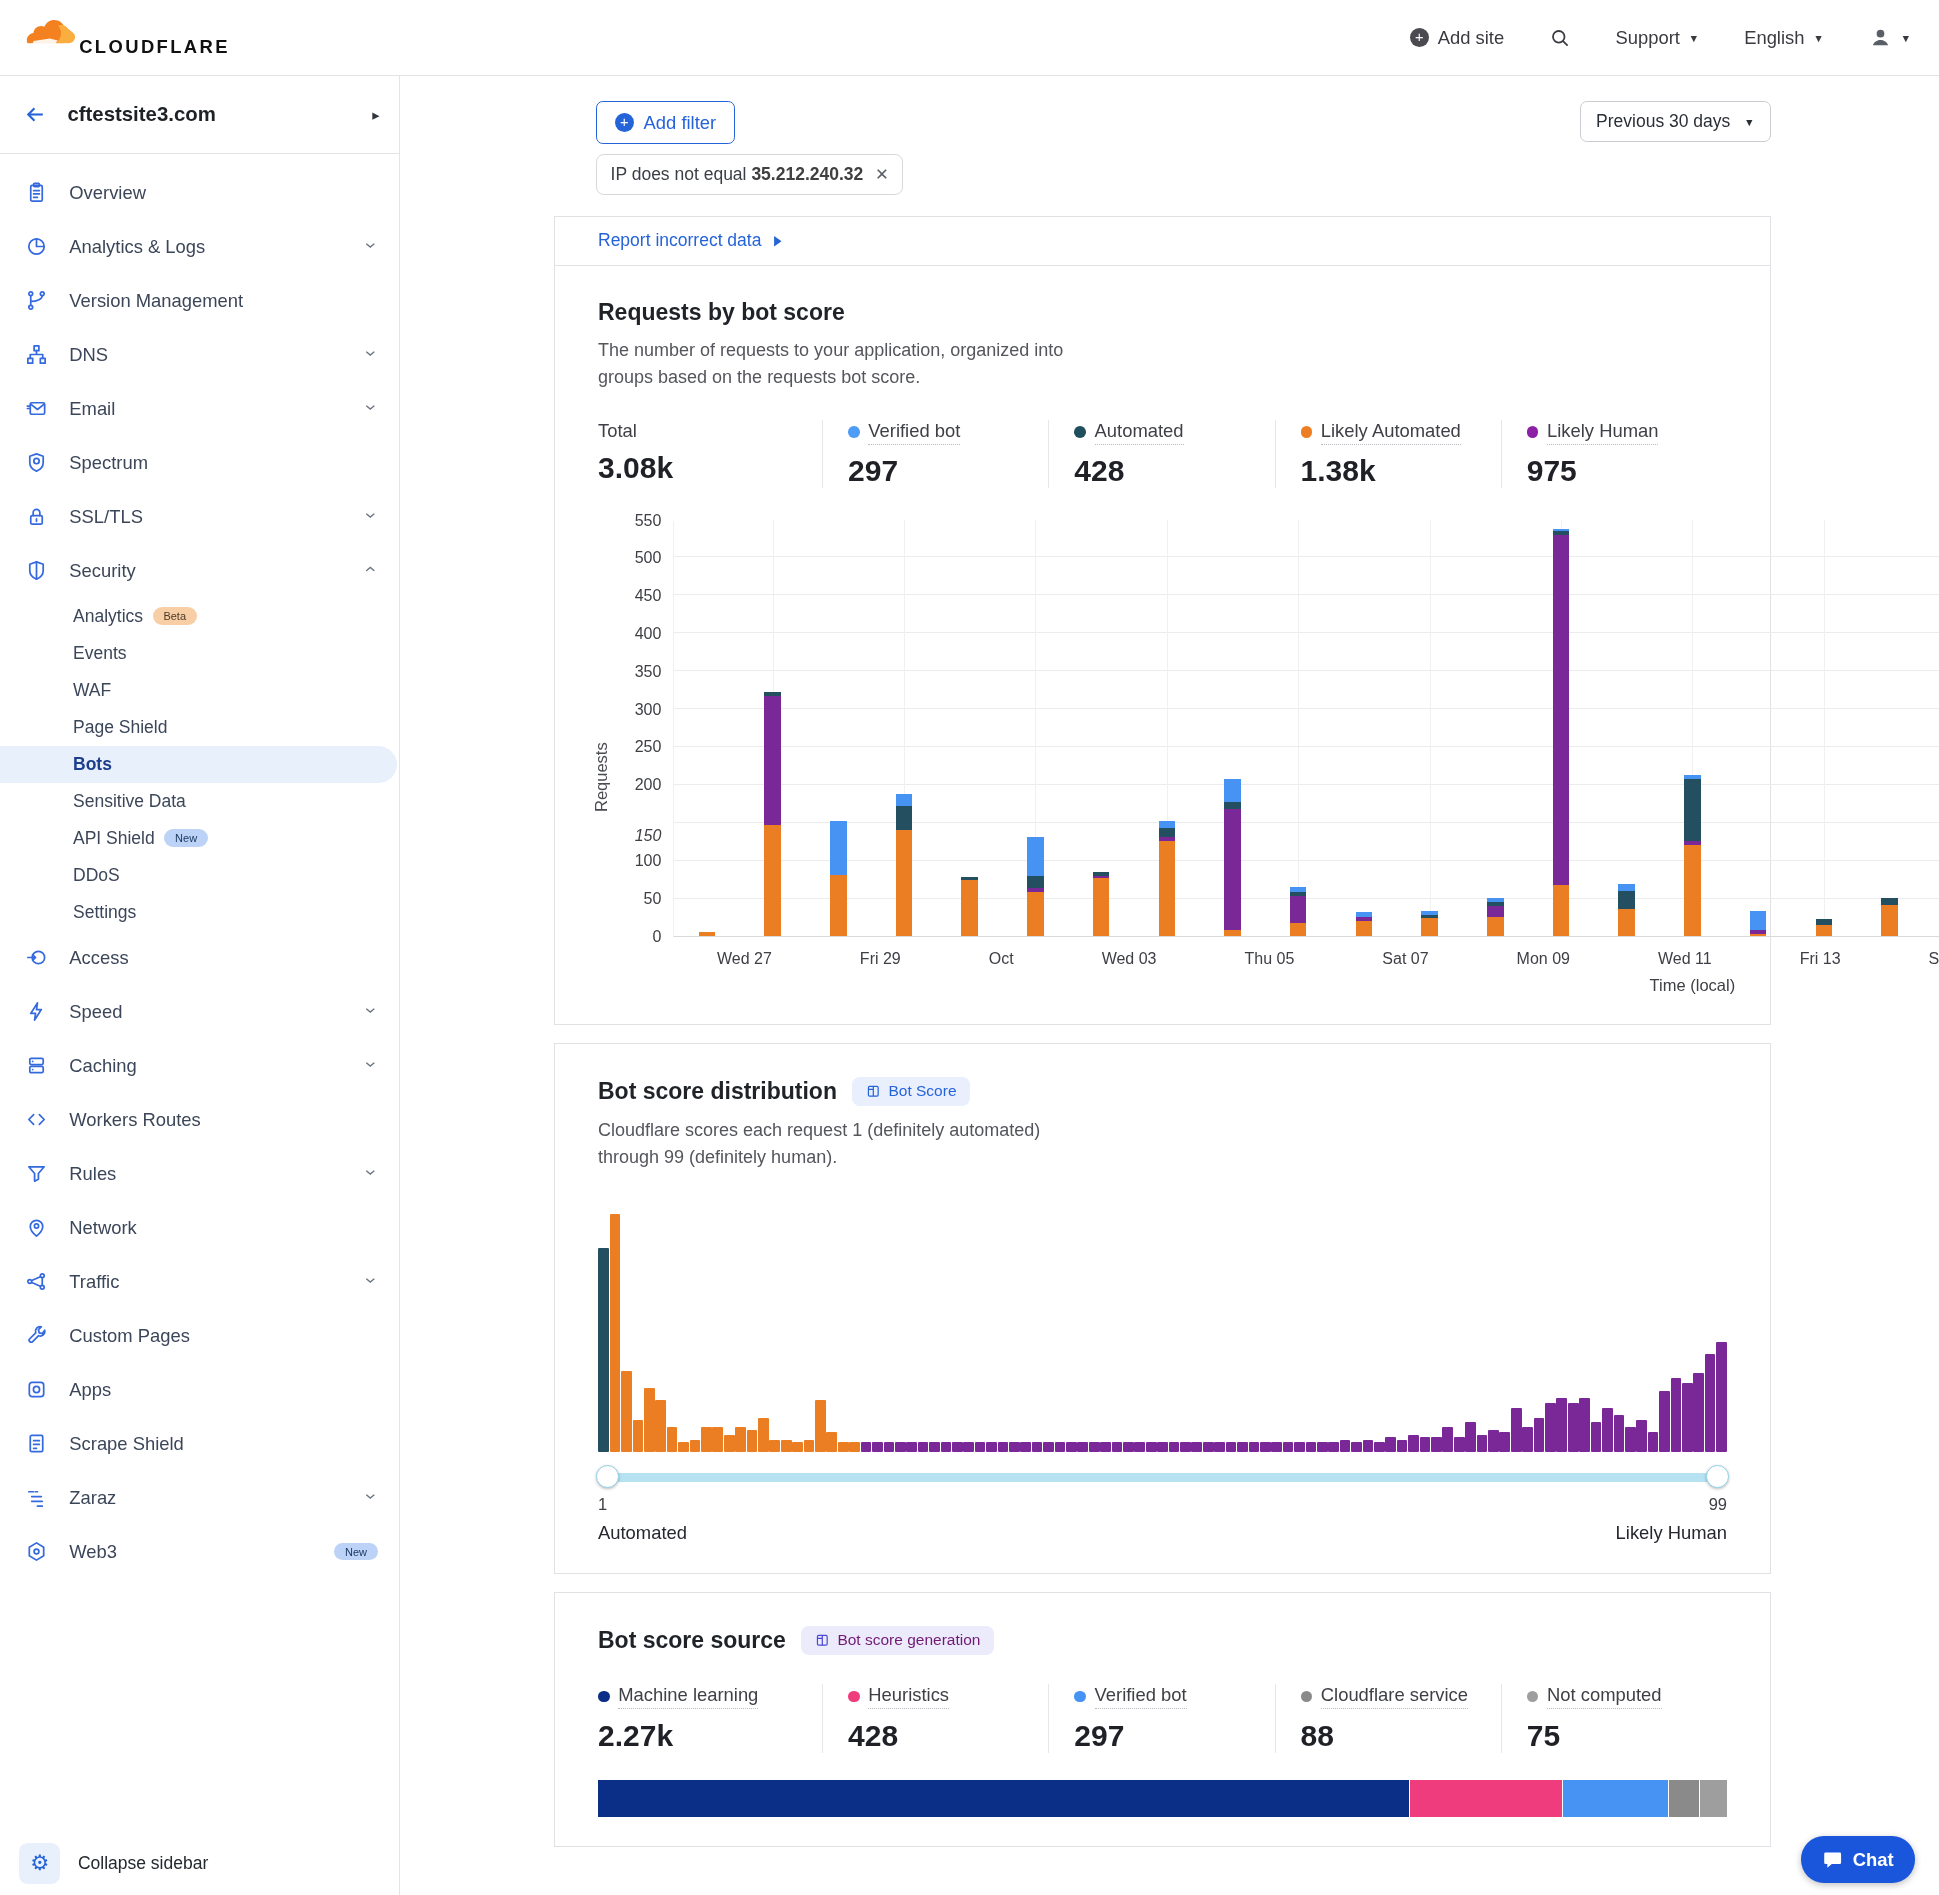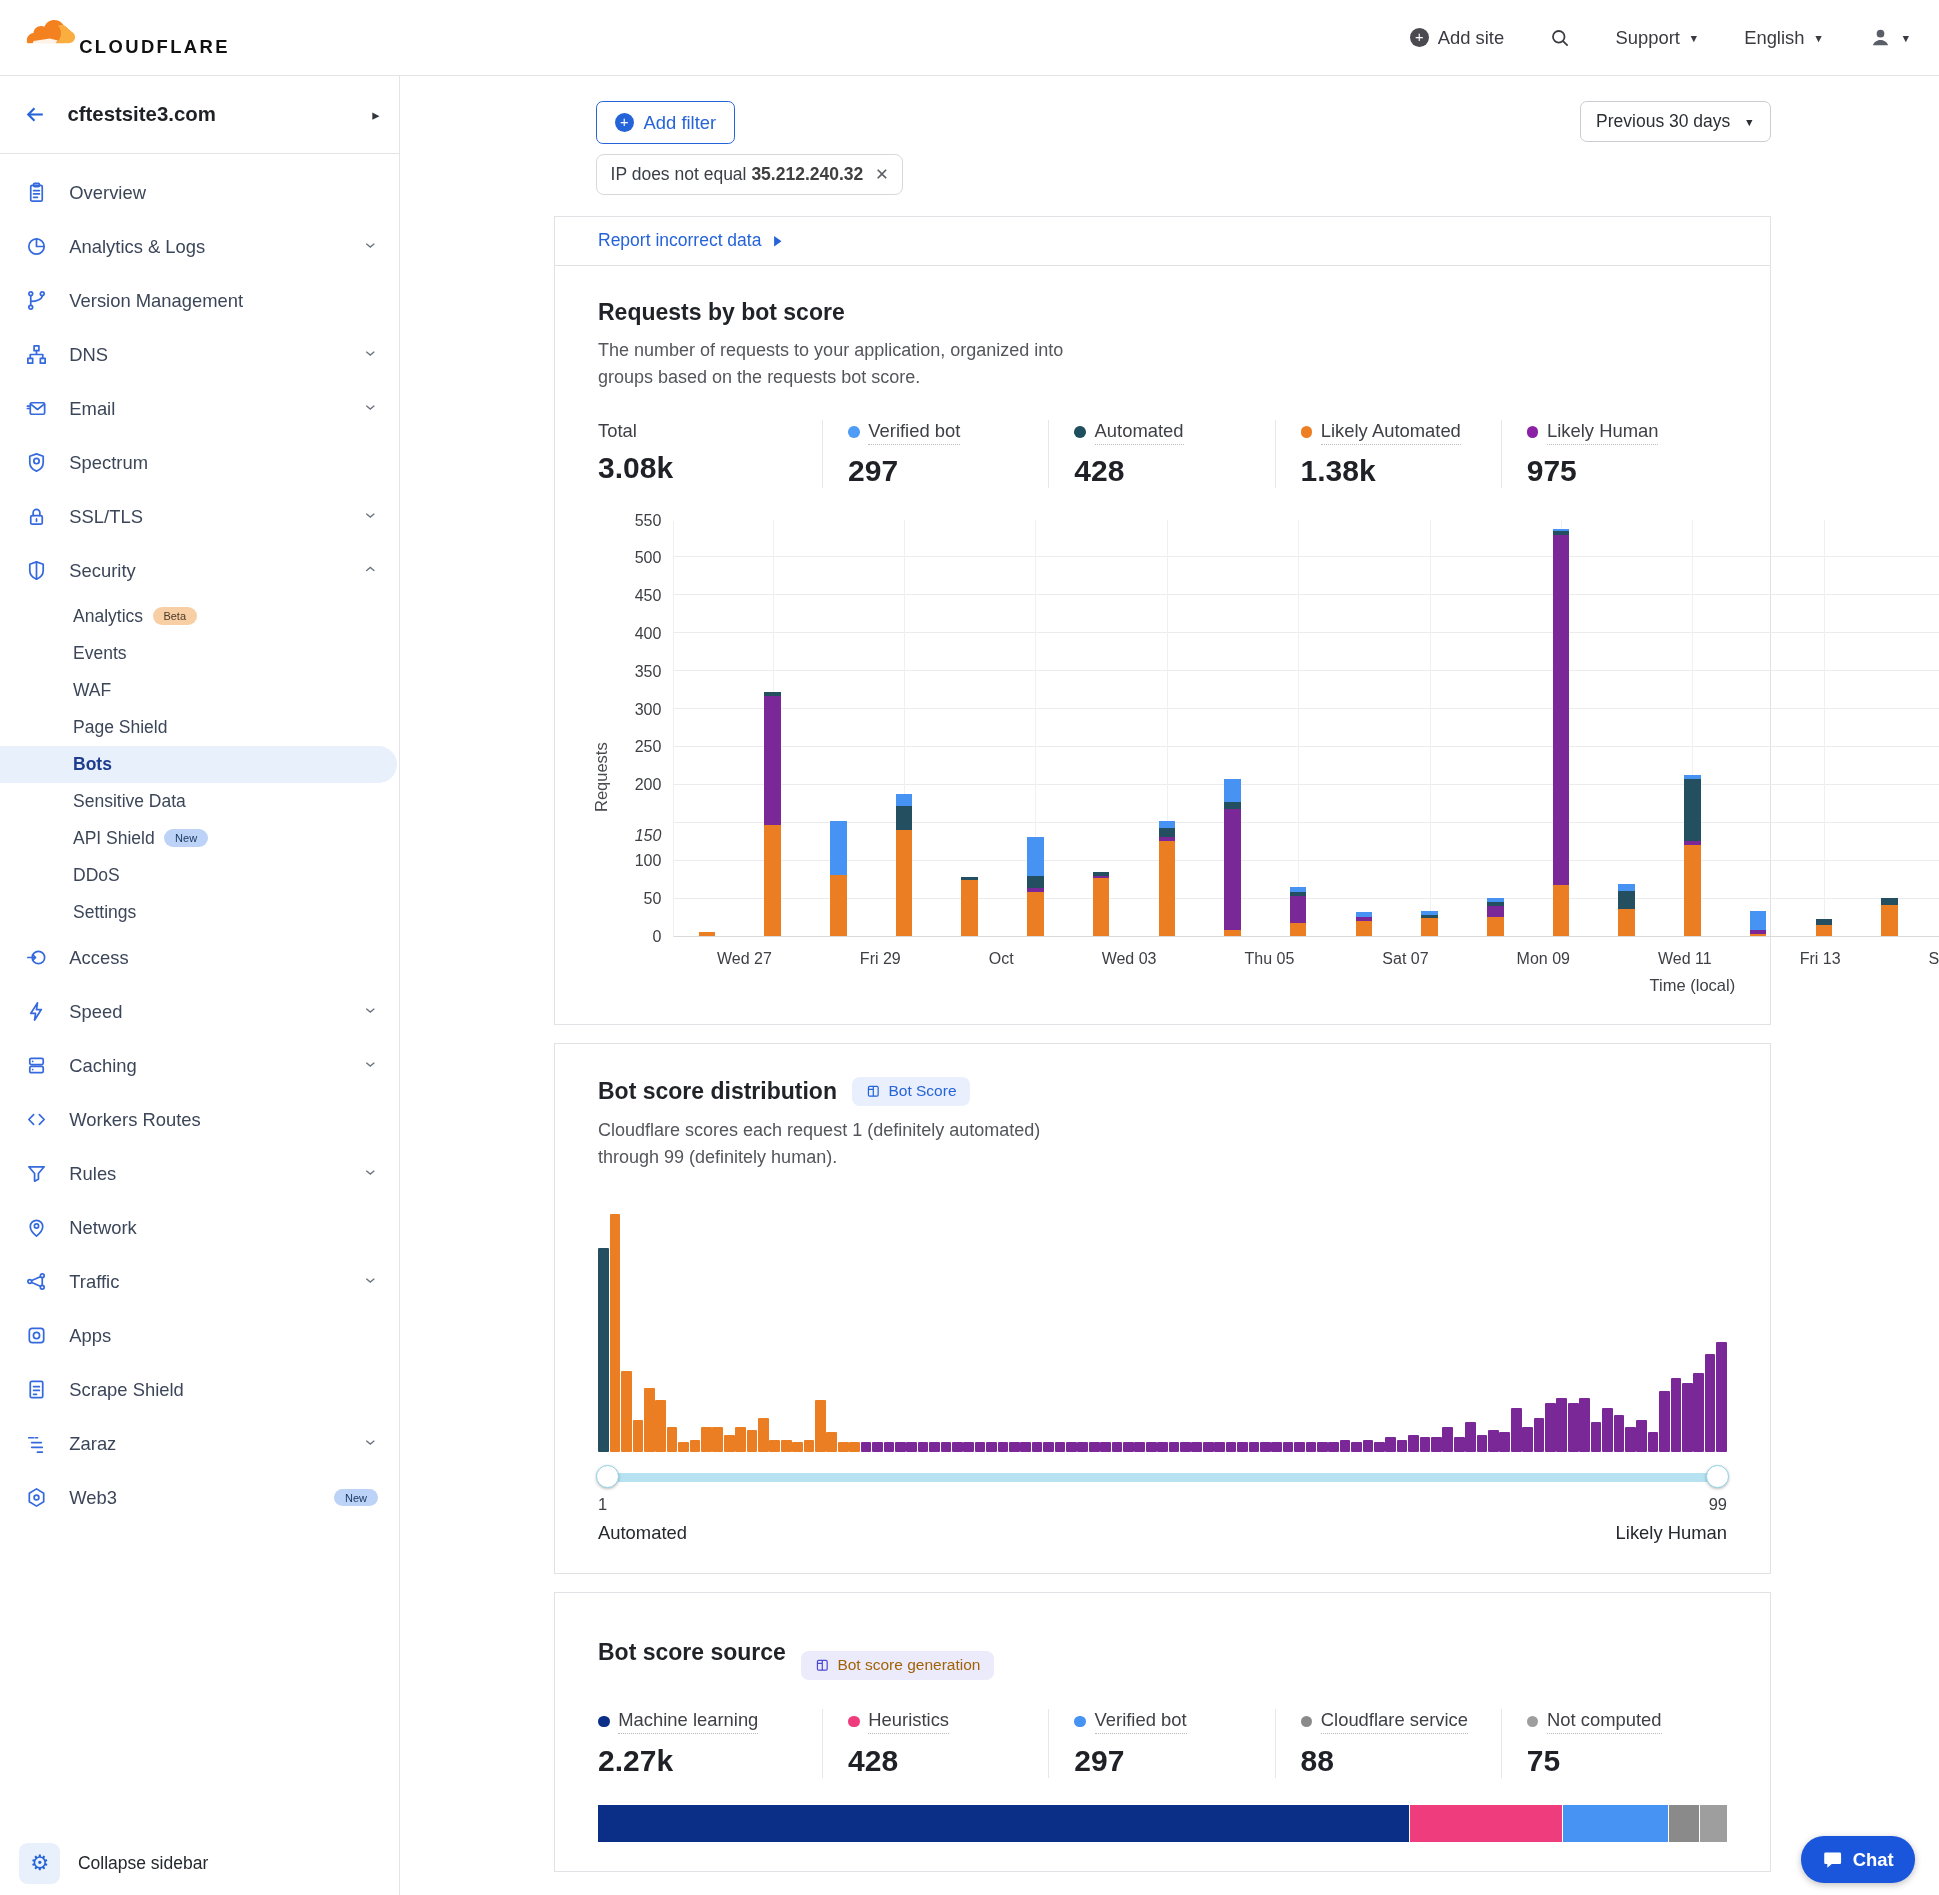--- a/index.html
+++ b/index.html
@@ -61,21 +61,21 @@
   .range-sel .caret { color:#2B2F36; }
 
   .card { margin:0 169px 17.5px 154px; border:1px solid #E1E2E5; background:#fff; }
   .report-row { height:49px; display:flex; align-items:center; gap:9.7px; padding:0 43px;
                 border-bottom:1px solid #E1E2E5; font-size:17.5px; color:#2563D9; cursor:pointer; }
   .card-body { padding:33px 43px 29px 43px; }
   .card-title-row { display:flex; align-items:center; gap:15.5px; }
   h2.ctitle { font-size:23px; font-weight:600; color:#1F2328; }
   .tbadge { display:inline-flex; align-items:center; gap:7.8px; font-size:15.5px; padding:5.8px 13.6px; border-radius:7.8px; }
   .tbadge.blue { background:#E9EFFC; color:#2563D9; }
-  .tbadge.violet { background:#ECEBFB; color:#a16207;margin-top:25px; }
+  .tbadge.violet { background:#ECEBFB; color:#701a75; }
   .cdesc { margin-top:10.7px; font-size:18px; line-height:27px; color:#54565C; }
 
   .stats-row { margin-top:29px; display:flex; }
   .stat { width:243px; padding-right:19.4px; }
   .stat + .stat { border-left:1px solid #E7E7EA; padding-left:25px; }
   .stat-lab { display:flex; align-items:center; gap:8.7px; font-size:18.4px; color:#3F4046; }
   .stat-lab .dot { width:11.6px; height:11.6px; border-radius:50%; flex:none; }
   .stat-lab .txt.dotted { border-bottom:1.9px dotted #B9BBC0; padding-bottom:1.9px; }
   .stat-val { margin-top:9.7px; font-size:30px; font-weight:600; color:#1F2127; }
 
@@ -363,20 +363,28 @@
             </svg>
           </span>
     <span class="nlabel">Traffic</span>
           <span class="nav-caret"><svg width="14.6" height="14.6" viewBox="0 0 24 24" fill="none" stroke="#6B7280" stroke-width="2.2" stroke-linecap="round">
               <path d="M6 10l6 5 6-5"></path>
             </svg></span>
         </div>
         <div class="nav-item">
           <span class="nicon">
             <svg width="23" height="23" viewBox="0 0 24 24" fill="none" stroke="#3569DE" stroke-width="1.8" stroke-linecap="round" stroke-linejoin="round">
+              <path d="M20.5 6.5a4.8 4.8 0 01-6.3 5.7L8 18.4a2.1 2.1 0 11-3-3l6.2-6.2a4.8 4.8 0 015.7-6.3L14 5.8l.8 3.4 3.4.8z"></path>
+            </svg>
+          </span>
+    <span class="nlabel">Custom Pages</span>
+        </div>
+        <div class="nav-item">
+          <span class="nicon">
+            <svg width="23" height="23" viewBox="0 0 24 24" fill="none" stroke="#3569DE" stroke-width="1.8" stroke-linecap="round" stroke-linejoin="round">
               <rect x="4.5" y="4.5" width="15" height="15" rx="3"></rect>
               <circle cx="12" cy="12" r="3.2"></circle>
             </svg>
           </span>
     <span class="nlabel">Apps</span>
         </div>
         <div class="nav-item">
           <span class="nicon">
             <svg width="23" height="23" viewBox="0 0 24 24" fill="none" stroke="#3569DE" stroke-width="1.8" stroke-linecap="round" stroke-linejoin="round">
               <rect x="5.5" y="3.5" width="13" height="17" rx="1.5"></rect>

